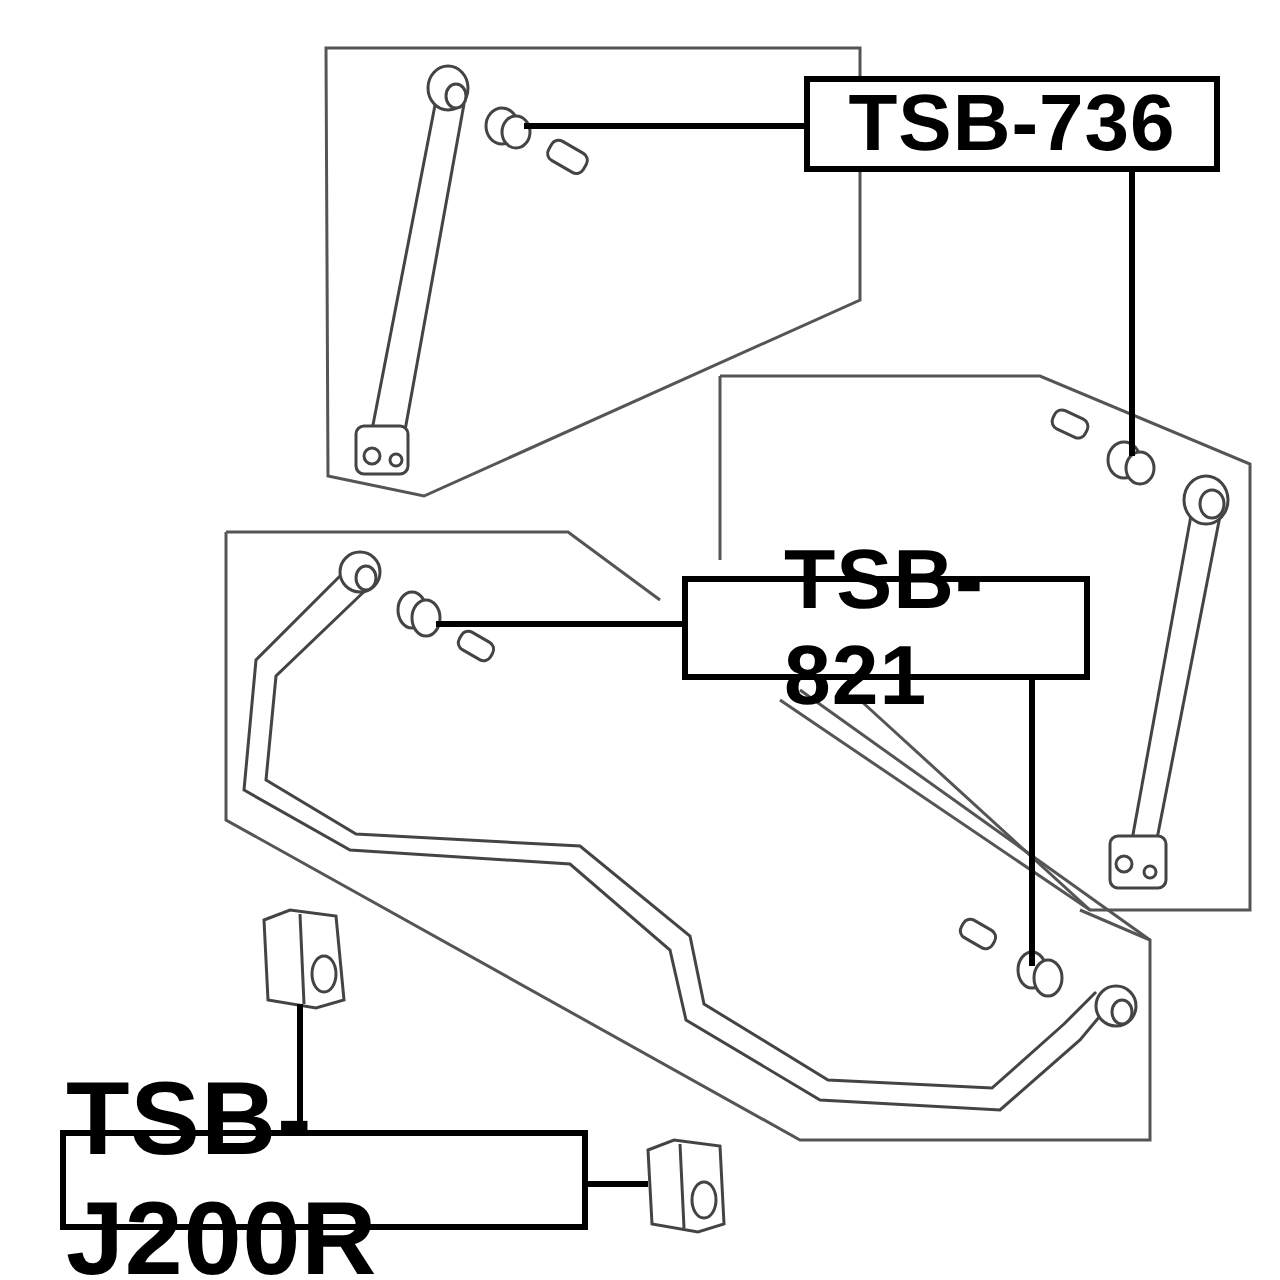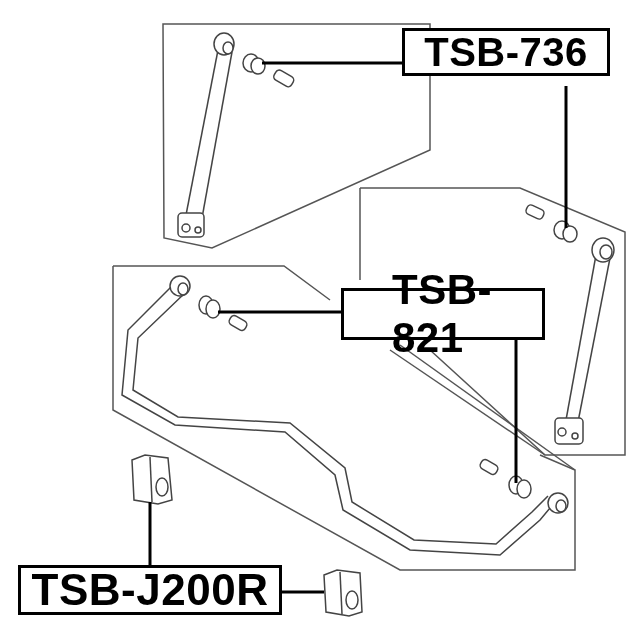--- a/index.html
+++ b/index.html
@@ -1,23 +1,23 @@
 <!DOCTYPE html>
 <html><head>
 <meta charset="utf-8">
 <style>
   html,body{margin:0;padding:0;background:#fff;}
   #stage{position:relative;width:640px;height:640px;overflow:hidden;background:#fff;}
   svg{position:absolute;left:0;top:0;}
   .label{position:absolute;background:#fff;border:3px solid #000;box-sizing:border-box;
     font-family:"Liberation Sans",sans-serif;font-weight:bold;color:#000;
     display:flex;align-items:center;justify-content:center;letter-spacing:0.5px;}
-  .l736{left:402px;top:28px;width:208px;height:48px;font-size:40px;}
+  .l736{left:402px;top:38px;width:208px;height:48px;font-size:40px;}
   .l821{left:341px;top:288px;width:204px;height:52px;font-size:42px;padding-left:48px;}
-  .lj200{left:18px;top:565px;width:264px;height:50px;font-size:44px;}
+  .lj200{left:30px;top:565px;width:264px;height:50px;font-size:52px;}
 </style>
 </head>
 <body>
 
 <div id="stage">
   <svg width="640" height="640" viewBox="0 0 640 640">
     <g fill="none" stroke="#555" stroke-width="1.5">
 
       <path d="M163 24 L430 24 L430 150 L212 248 L164 238 Z" stroke-dasharray="0"></path>
 

